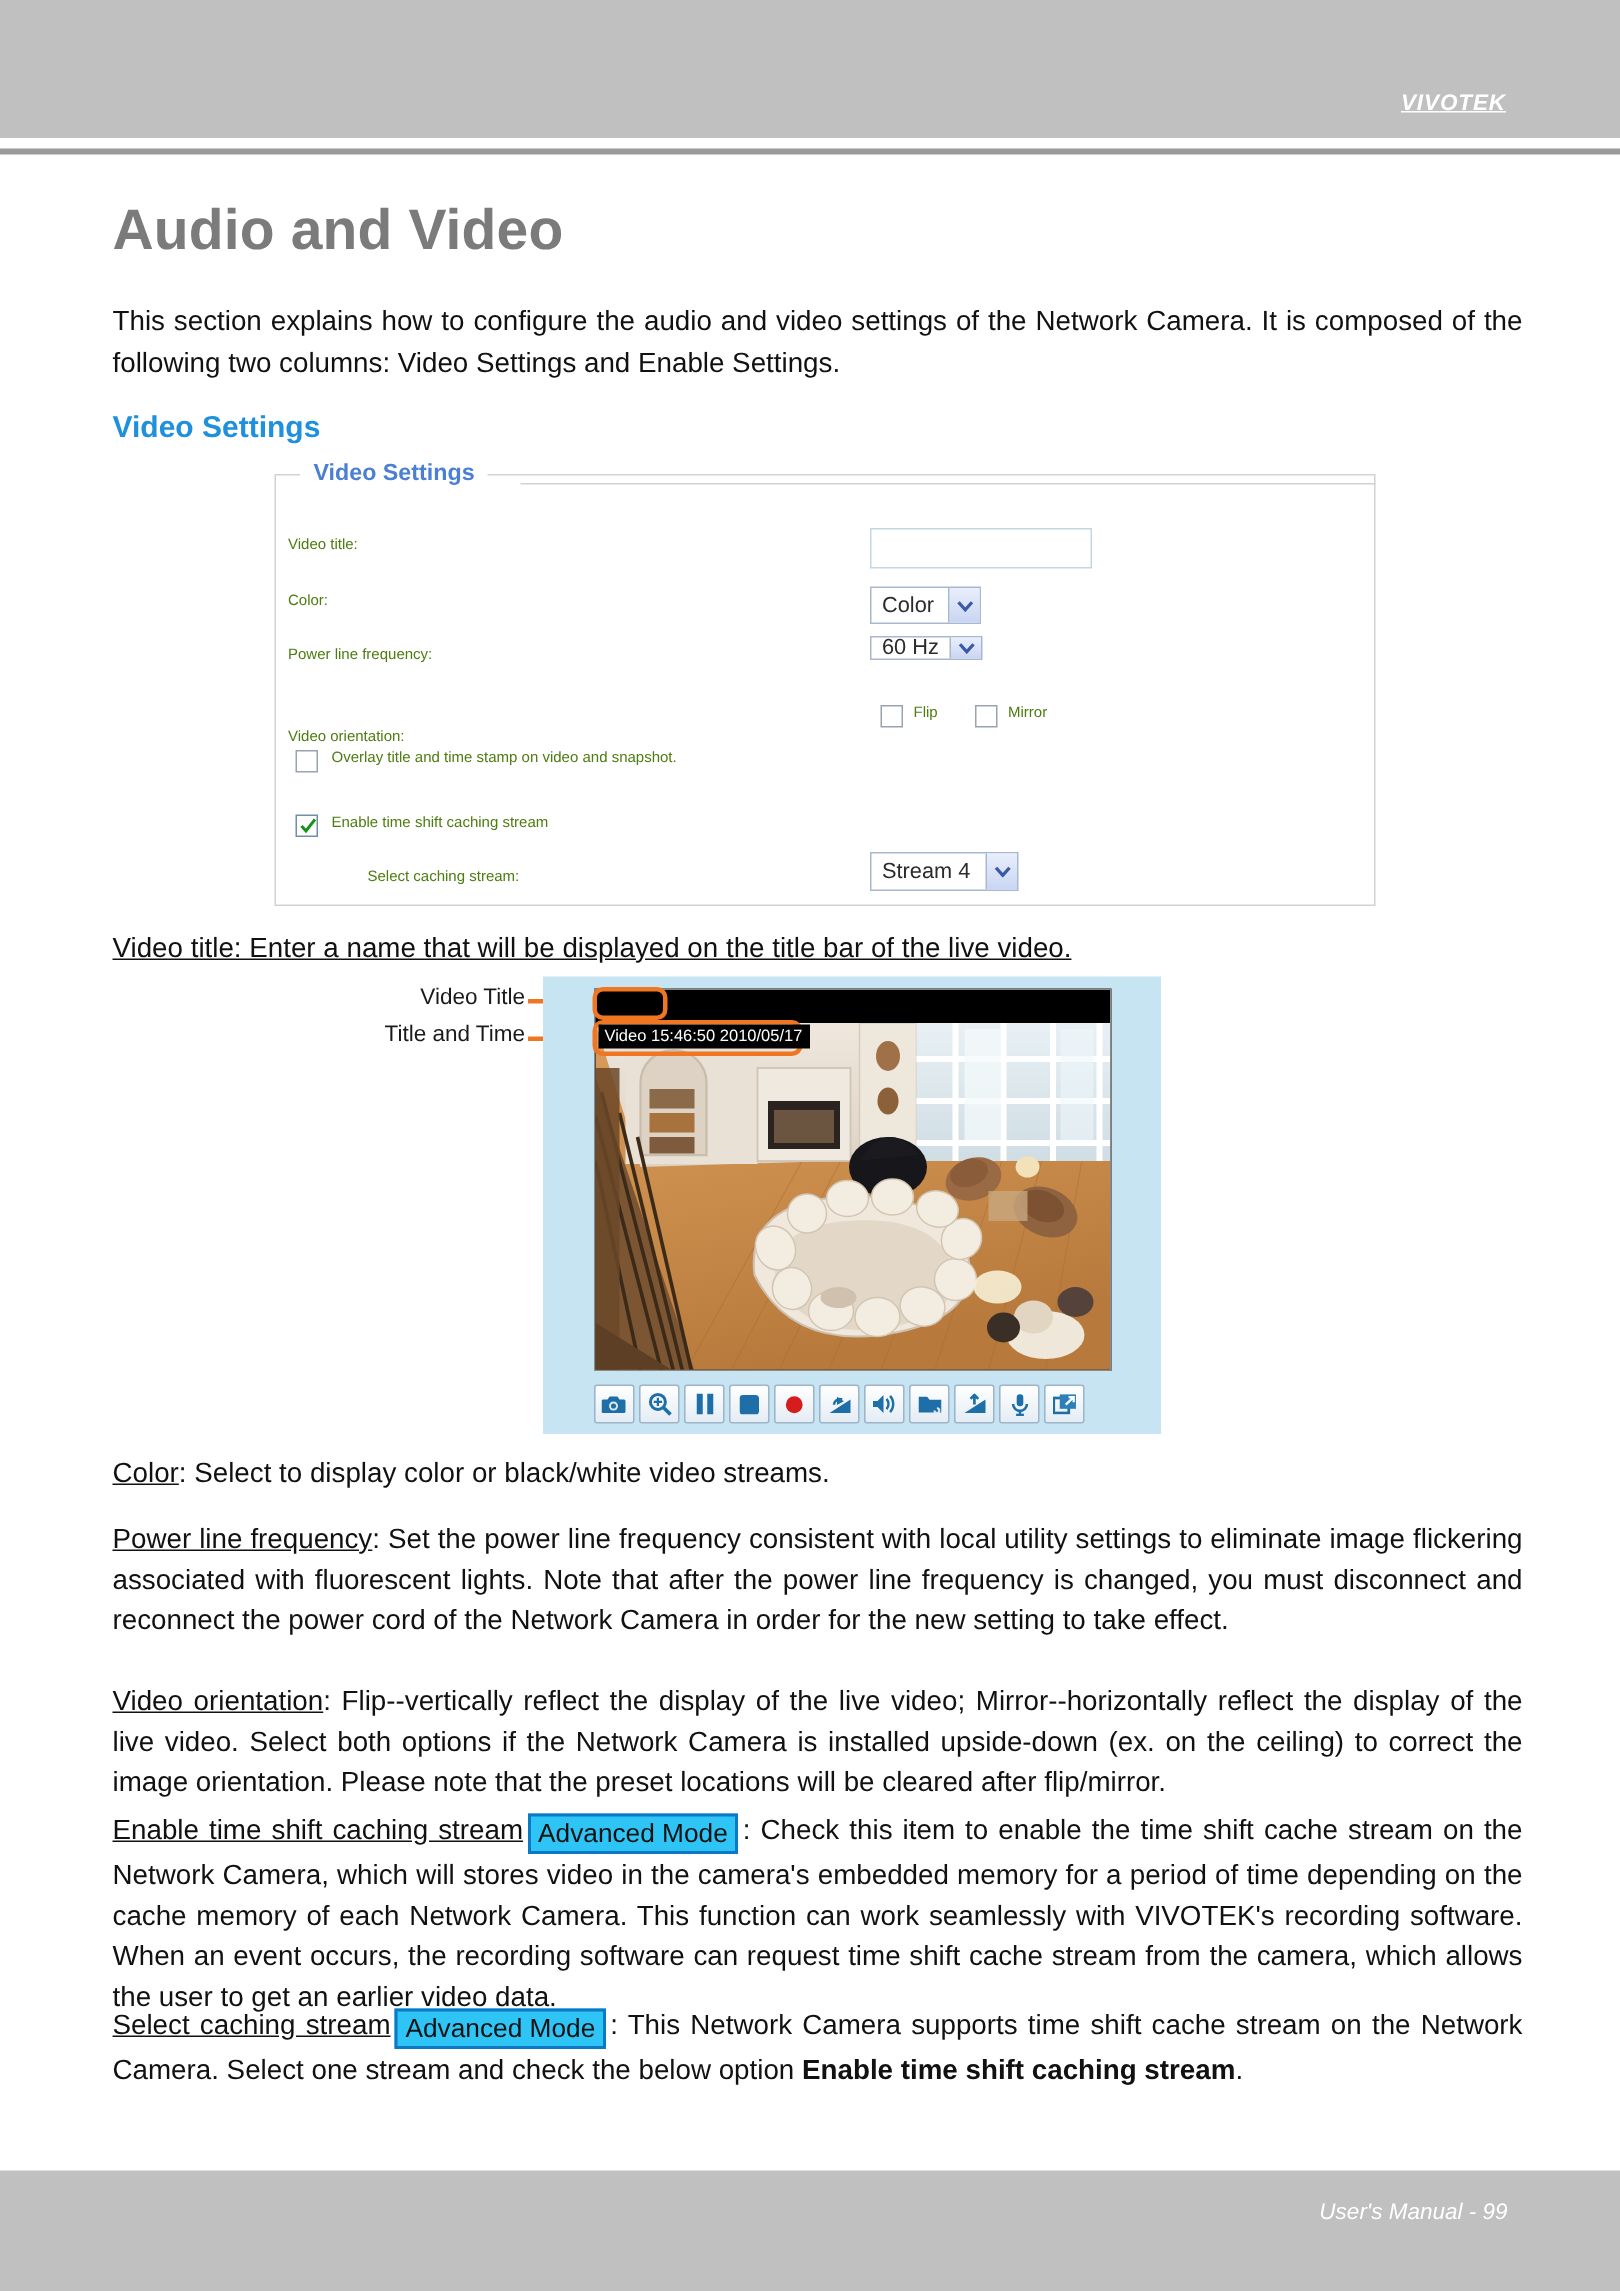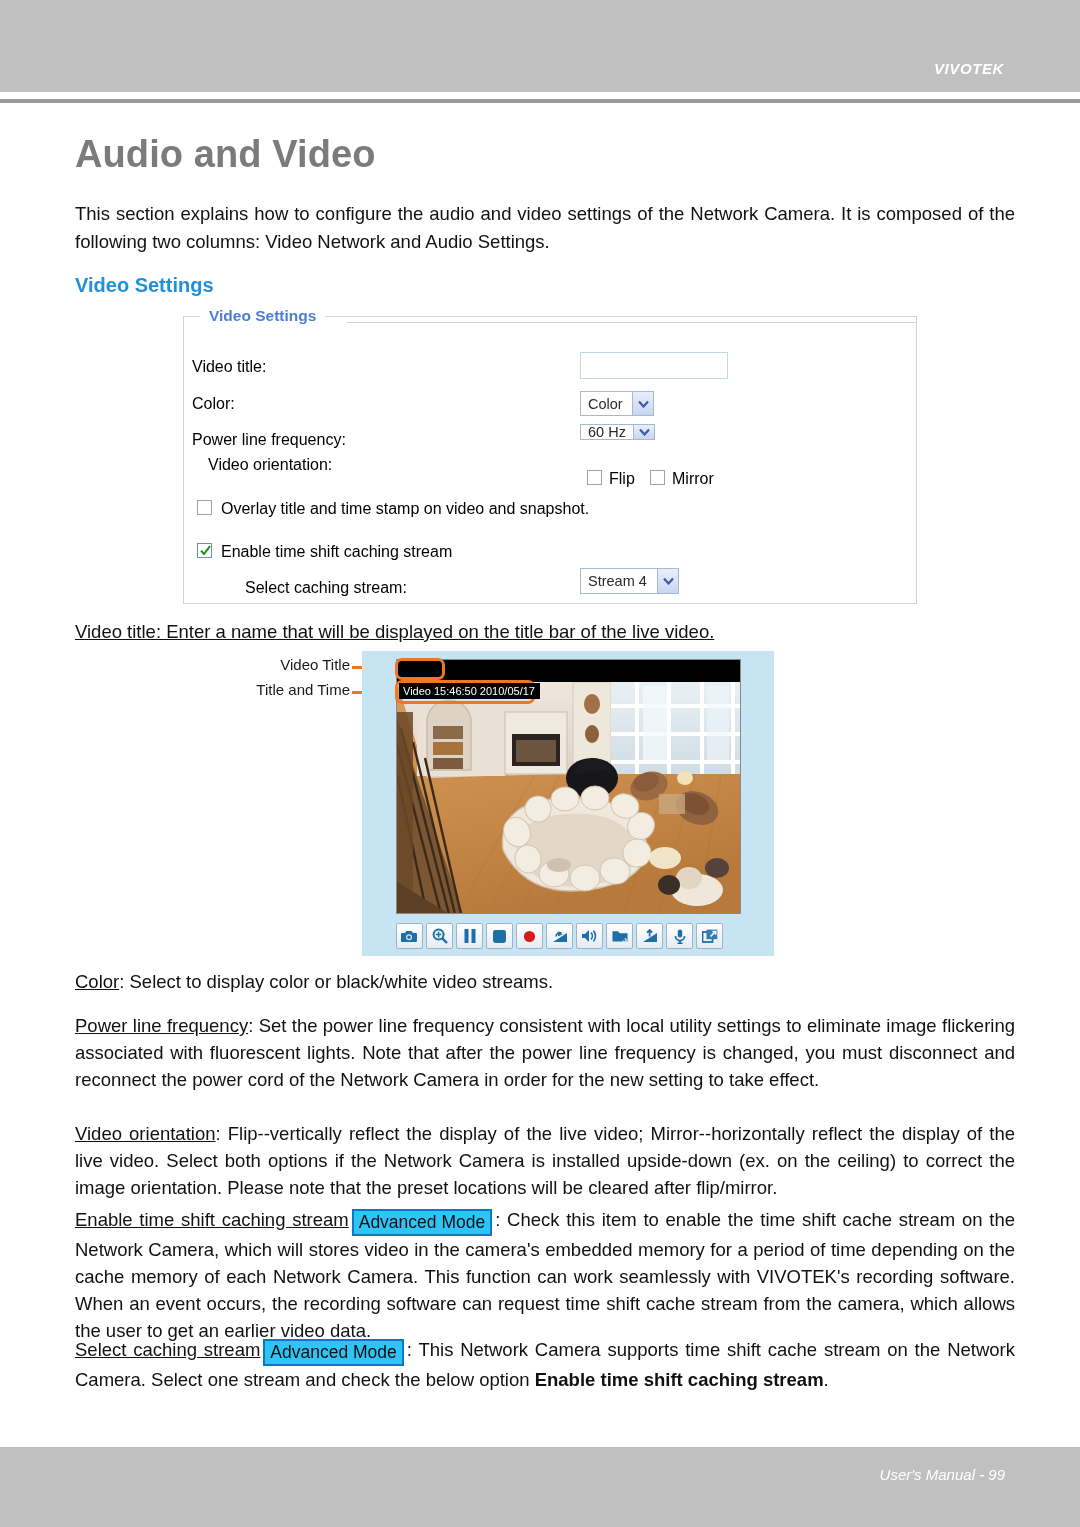--- a/index.html
+++ b/index.html
@@ -9,21 +9,21 @@
     color:#000; position:relative; overflow:hidden;
   }
   
   .hdr-band{
     position:absolute;left:0;top:0;width:1080px;height:92px;
     background:#c0c0c0;
   }
   .hdr-logo{
     position:absolute;right:76px;top:60px;
     font-style:italic;font-weight:bold;font-size:15px;
-    color:#ffffff;letter-spacing:.6px;
+    color:#ffffff;letter-spacing:.6px;text-decoration:underline;
   }
   .hdr-rule{
     position:absolute;left:0;top:99px;width:1080px;height:4px;
     background:#9a9a9a;
   }
   
   .page-title{
     position:absolute;left:75px;top:133px;
     font-size:38px;font-weight:bold;color:#7b7b7b;letter-spacing:.1px;
   }
@@ -44,21 +44,21 @@
     box-sizing:border-box;background:#fff;
   }
   .panel-legend{
     position:absolute;left:200px;top:307px;
     background:#fff;padding:0 9px;
     font-size:15.5px;font-weight:bold;color:#4a7fd4;
   }
   .panel-legend-line{
     position:absolute;left:347px;top:322px;width:570px;height:1px;background:#d2d2d2;
   }
-  .lbl{position:absolute;font-size:16px;color:#000000;white-space:nowrap;}
+  .lbl{position:absolute;font-size:10px;color:#4d7c0f;white-space:nowrap;}
 
   .txtbox{
     position:absolute;background:#fff;border:1px solid #c3d7e3;
     box-sizing:border-box;
   }
   .sel{
     position:absolute;background:#fff;border:1px solid #a8b8d0;
     box-sizing:border-box;display:flex;align-items:center;
     font-size:14.5px;color:#2b2b2b;
   }
@@ -141,21 +141,21 @@
   }
 </style>
 </head>
 <body>
 
 <div class="hdr-band"></div>
 <div class="hdr-logo">VIVOTEK</div>
 <div class="hdr-rule"></div>
 
 <div class="page-title">Audio and Video</div>
-<div class="intro">This section explains how to configure the audio and video settings of the Network Camera. It is composed of the following two columns: Video Network and Audio Settings.</div>
+<div class="intro">This section explains how to configure the audio and video settings of the Network Camera. It is composed of the following two columns: Video Settings and Enable Settings.</div>
 <div class="sec-head">Video Settings</div>
 
 <div class="panel"></div>
 <div class="panel-legend">Video Settings</div>
 <div class="panel-legend-line"></div>
 
 <div class="lbl" style="left:192px;top:358px;">Video title:</div>
 <input class="txtbox" style="left: 580px; top: 352px; width: 148px; height: 27px;" type="text" value="">
 
 <div class="lbl" style="left:192px;top:395px;">Color:</div>
@@ -171,21 +171,21 @@
 <div class="lbl" style="left:192px;top:431px;">Power line frequency:</div>
 <div class="sel" style="left:580px;top:424px;width:75px;height:16px;">
   <span class="sel-txt">60 Hz</span>
   <span class="sel-btn">
     <svg width="11" height="8" viewBox="0 0 11 8">
         <path d="M1 1.5 L5.5 6.5 L10 1.5" fill="none" stroke="#3a5aa8" stroke-width="2.2"></path>
       </svg>
   </span>
 </div>
 
-<div class="lbl" style="left:192px;top:456px;margin-left:16px;">Video orientation:</div>
+<div class="lbl" style="left:192px;top:486px;">Video orientation:</div>
 <div class="cbox" style="left:587px;top:470px;"></div>
 <div class="lbl" style="left:609px;top:470px;">Flip</div>
 <div class="cbox" style="left:650px;top:470px;"></div>
 <div class="lbl" style="left:672px;top:470px;">Mirror</div>
 
 <div class="cbox" style="left:197px;top:500px;"></div>
 <div class="lbl" style="left:221px;top:500px;">Overlay title and time stamp on video and snapshot.</div>
 
 <div class="cbox checked" style="left:197px;top:543px;">
   <svg width="13" height="13" viewBox="0 0 13 13">

